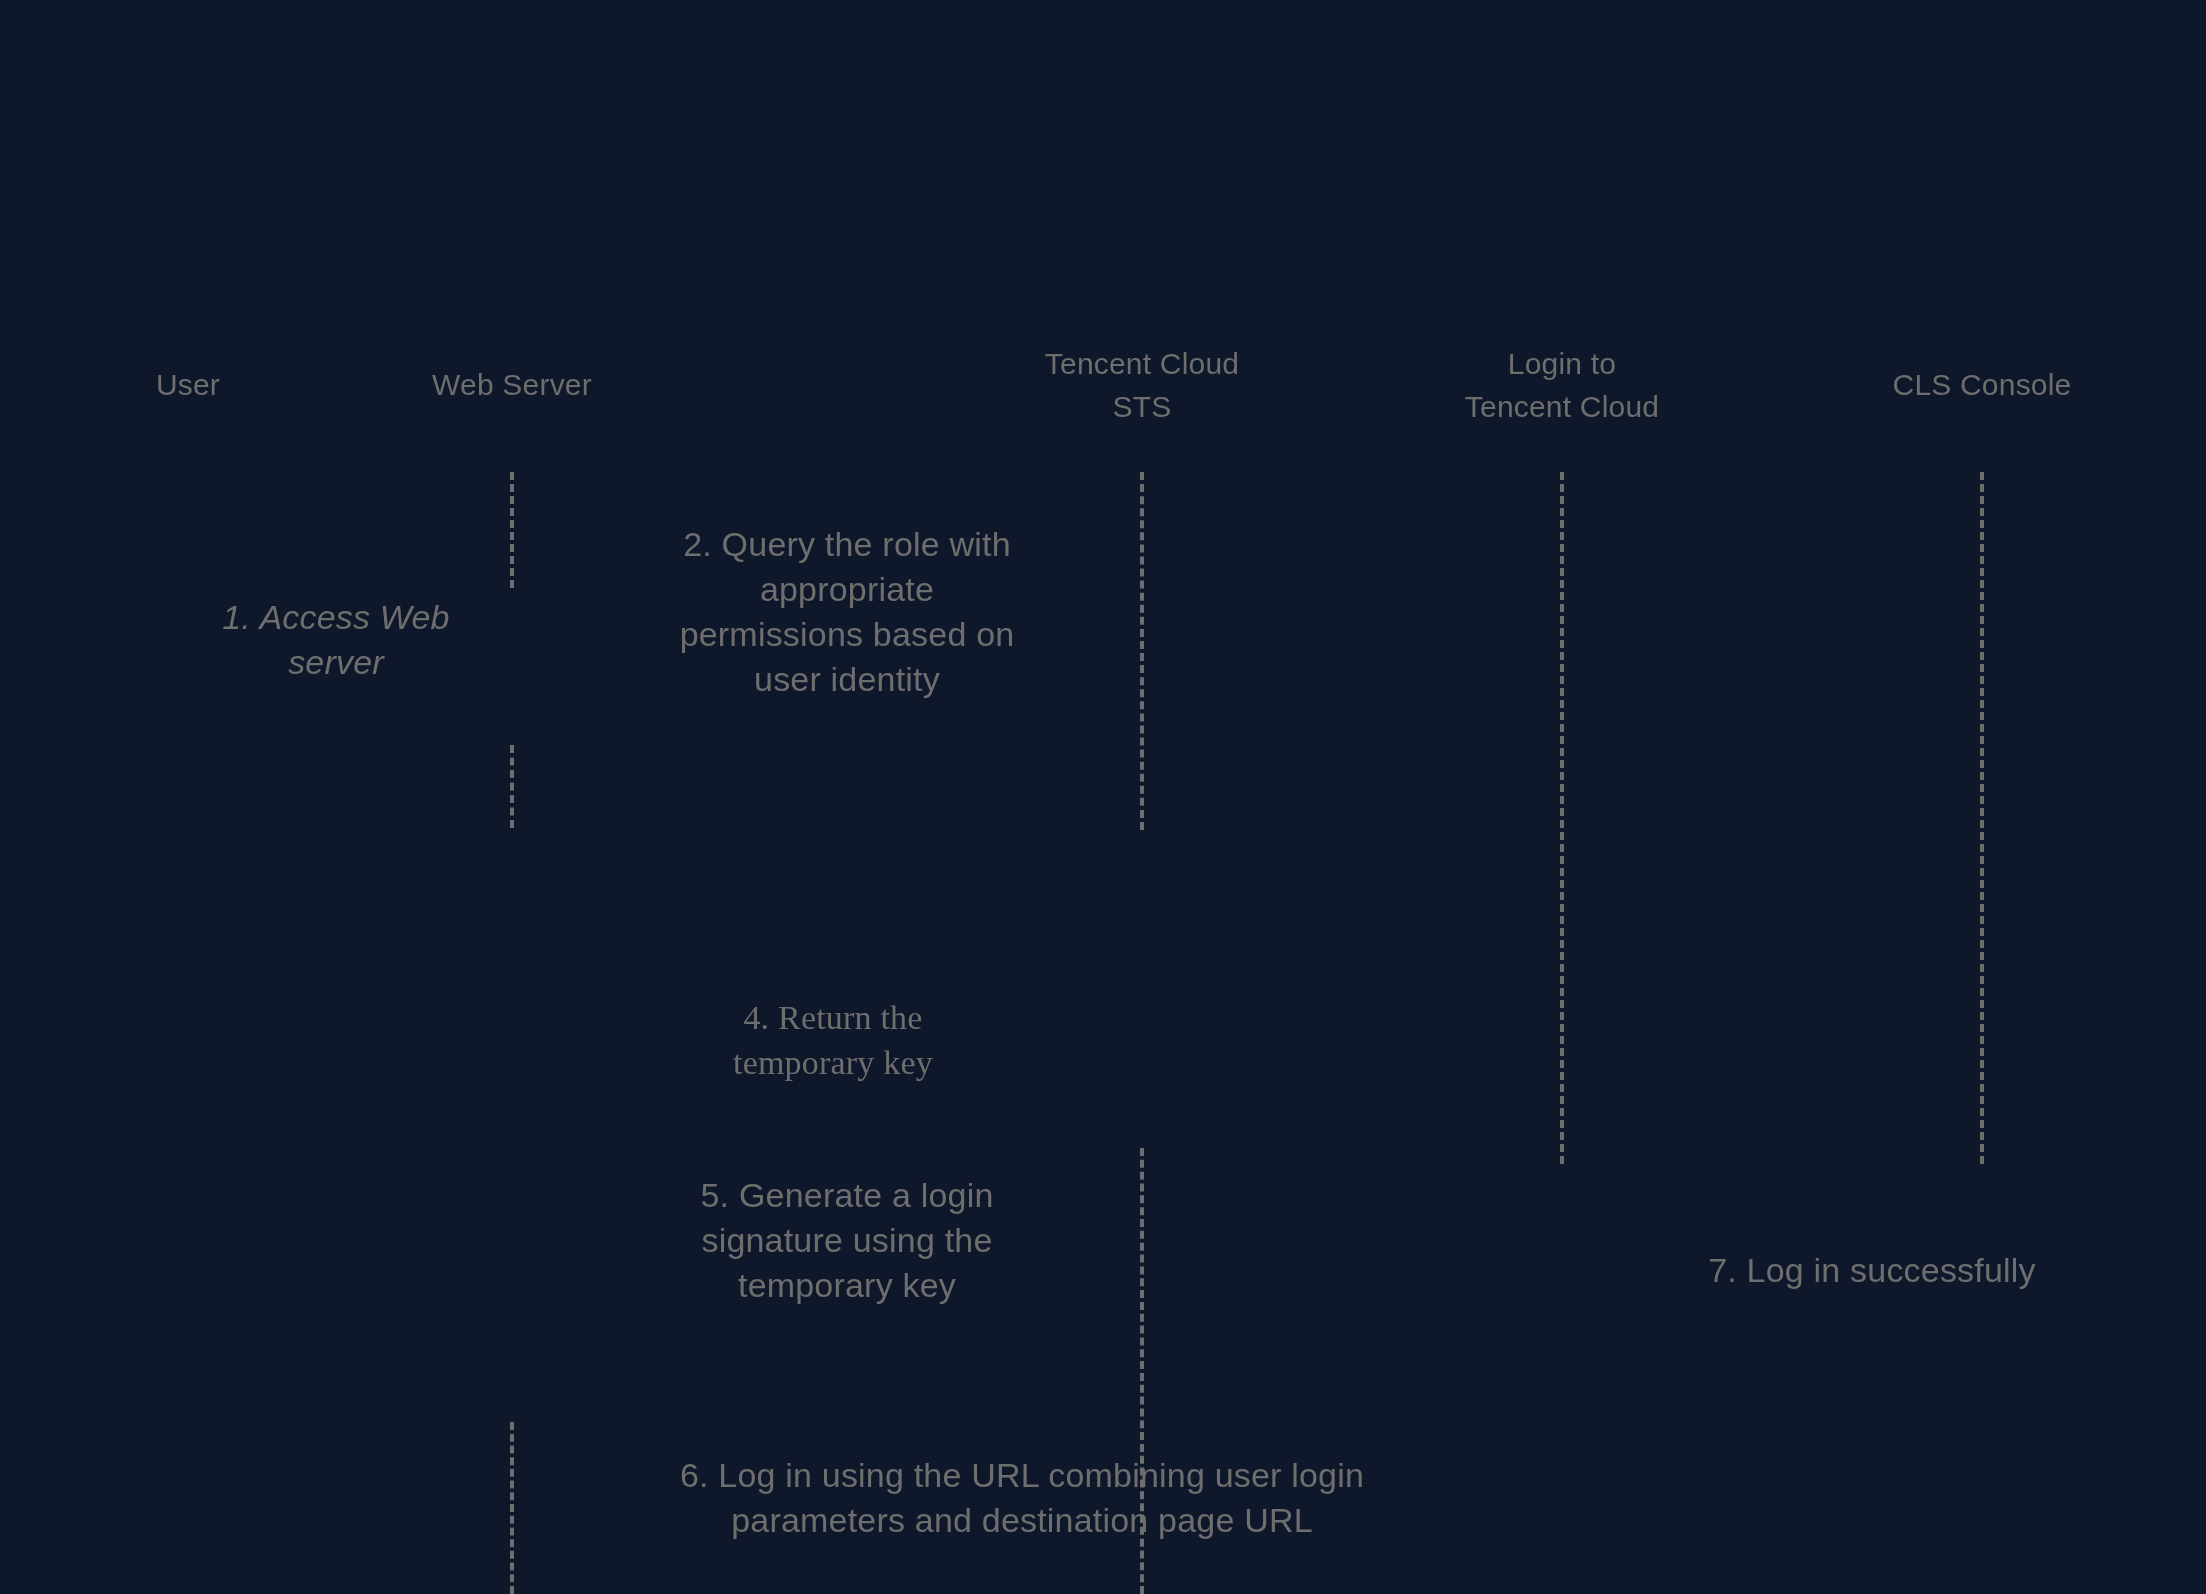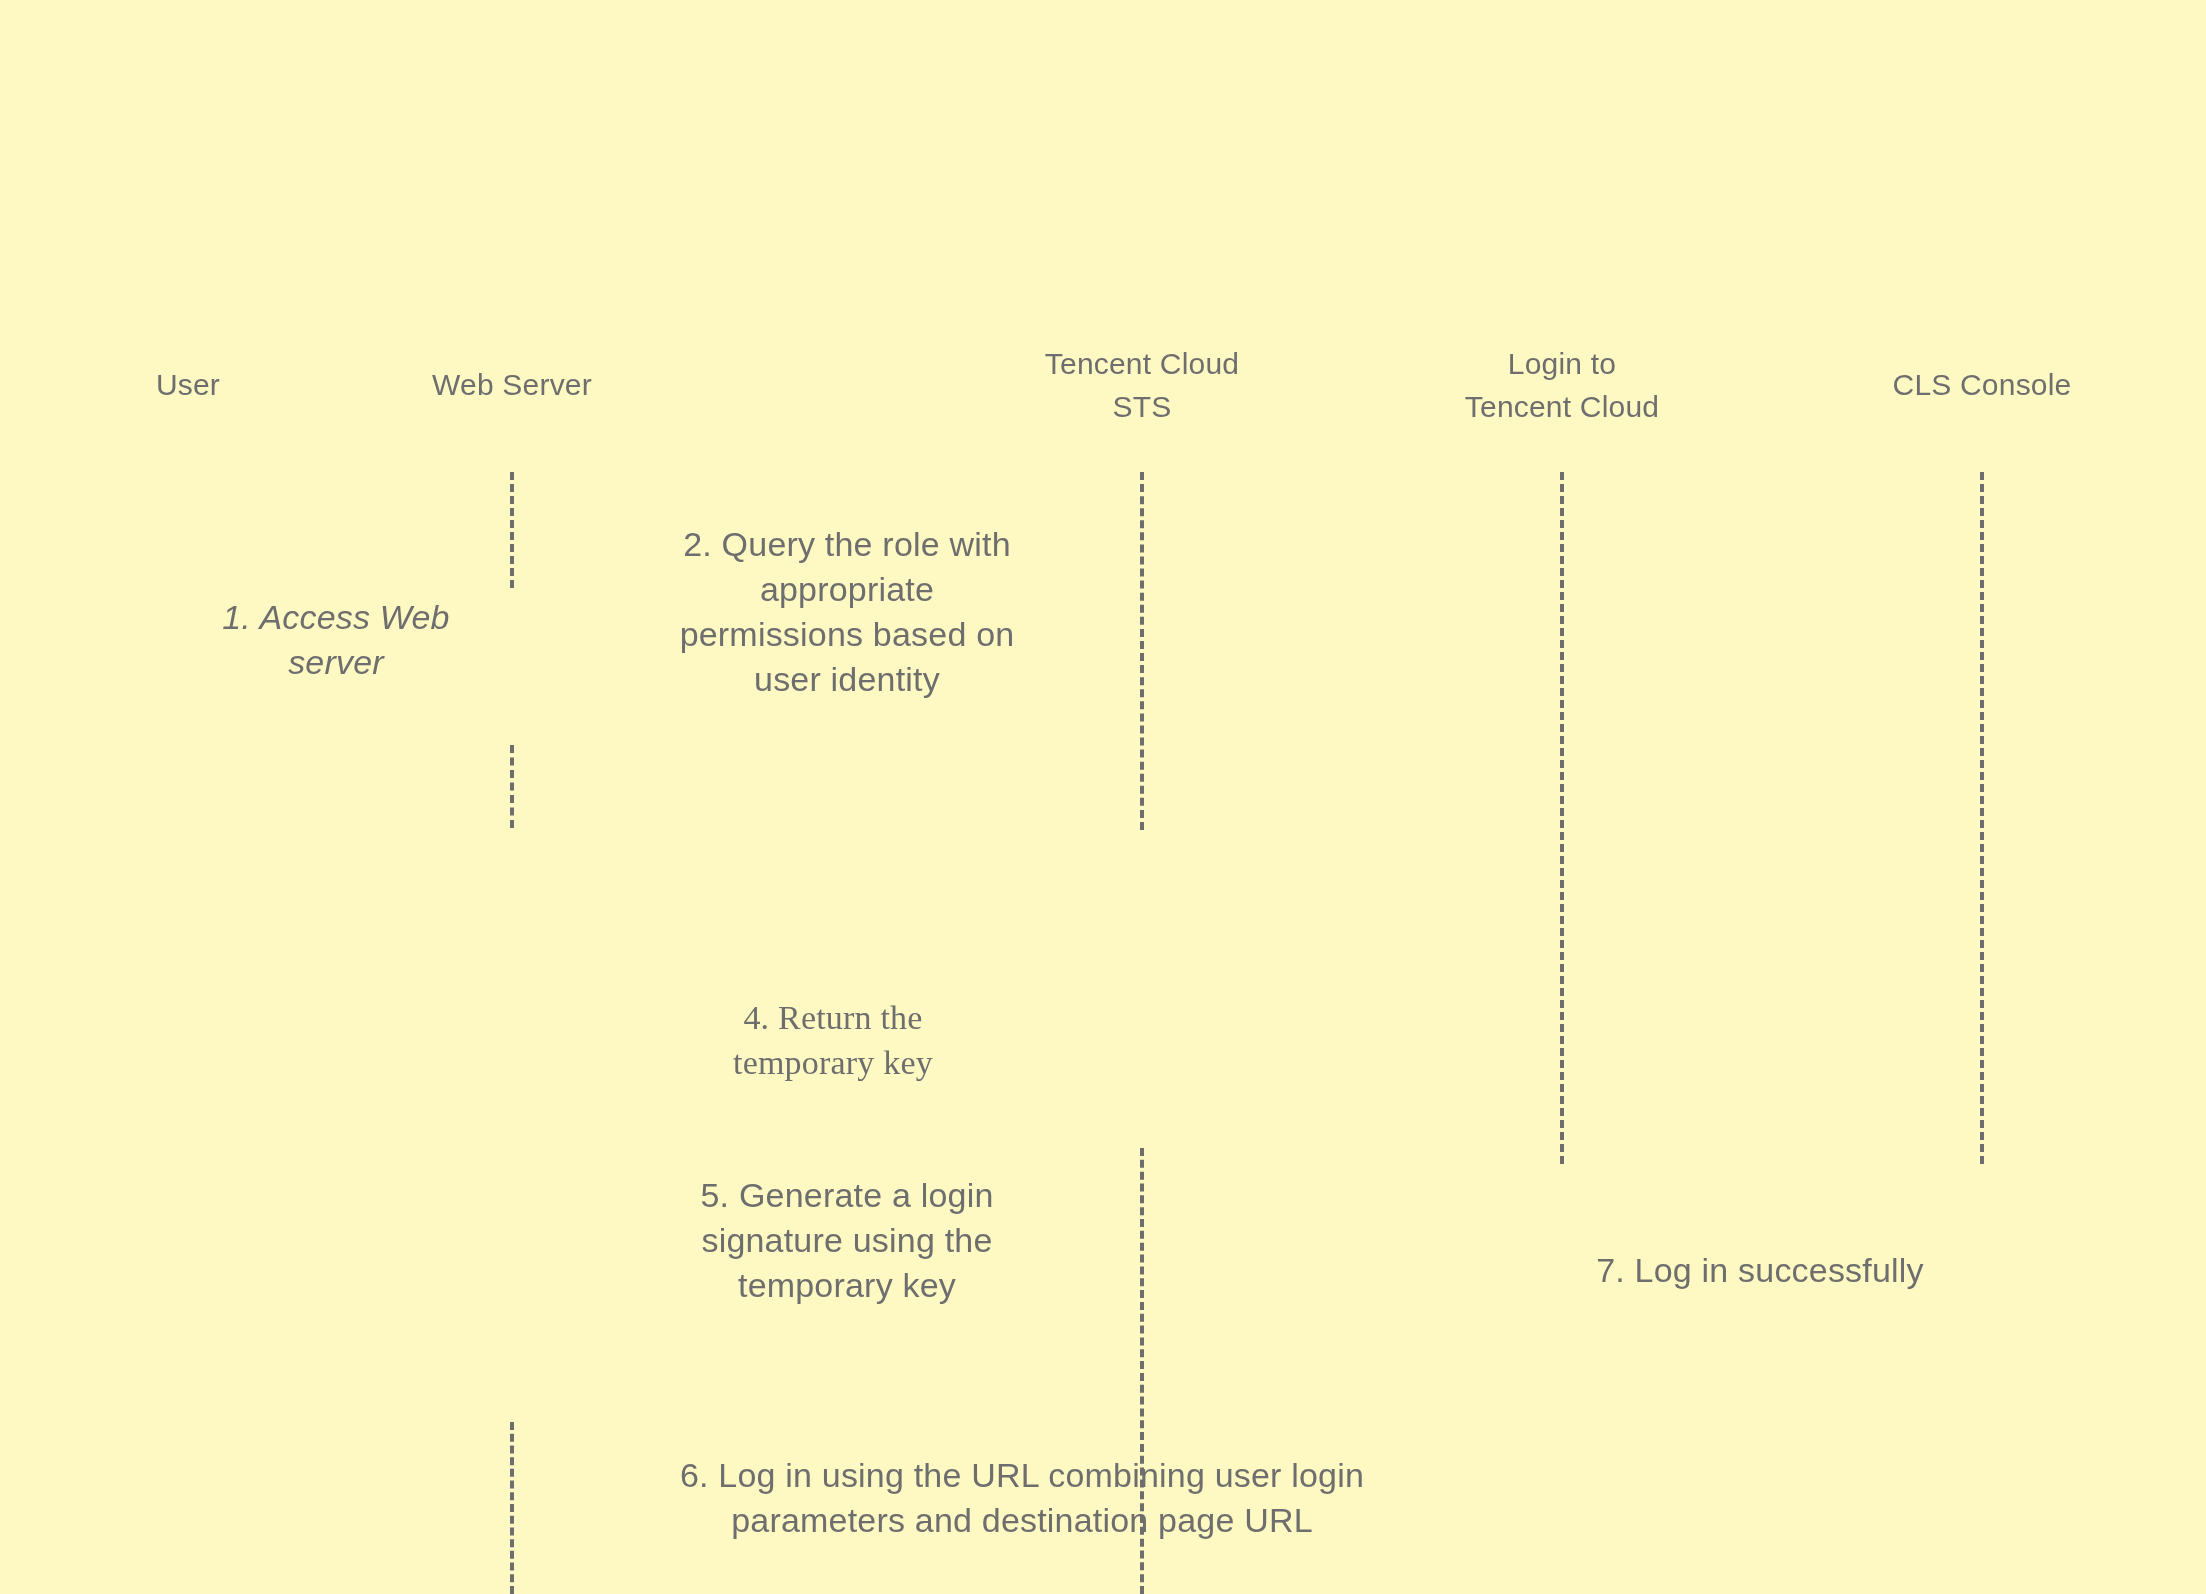--- a/index.html
+++ b/index.html
@@ -8,21 +8,21 @@
     padding: 0;
     background: #000000;
   }
   body {
     font-family: "Liberation Sans", sans-serif;
   }
   #canvas {
     position: relative;
     width: 2206px;
     height: 1594px;
-    background: #fef9c3;
+    background: #0f172a;
     overflow: hidden;
   }
   
   .actor {
     position: absolute;
     color: #6e6e6e;
     font-size: 30px;
     line-height: 43px;
     text-align: center;
     white-space: pre-line;
@@ -78,14 +78,14 @@
 appropriate
 permissions based on
 user identity</div>
   <div class="msg" style="left:833px;  top:995px;  width:400px;font-family:Liberation Serif, serif;">4. Return the
 temporary key</div>
   <div class="msg" style="left:847px;  top:1173px; width:400px;">5. Generate a login
 signature using the
 temporary key</div>
   <div class="msg" style="left:1022px; top:1453px; width:760px;">6. Log in using the URL combining user login
 parameters and destination page URL</div>
-  <div class="msg" style="left:1760px; top:1248px; width:420px;">7. Log in successfully</div>
+  <div class="msg" style="left:1872px; top:1248px; width:420px;">7. Log in successfully</div>
 </div>
 
 </body></html>

